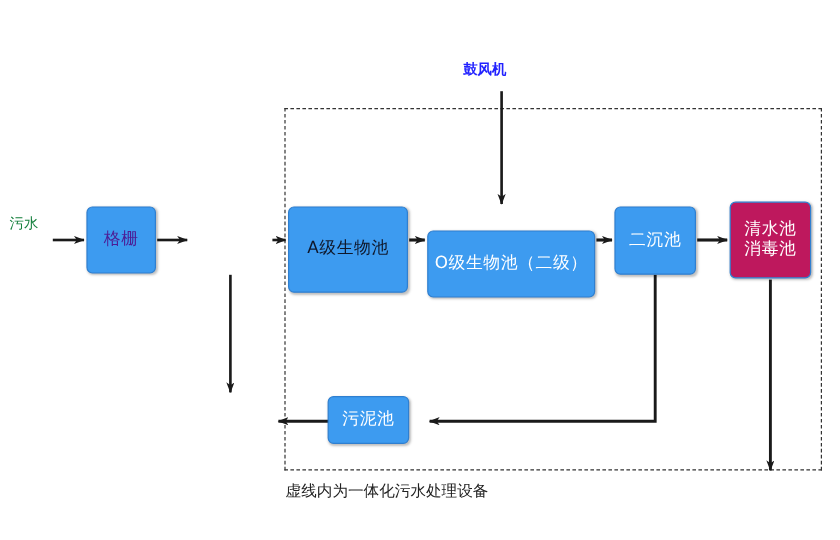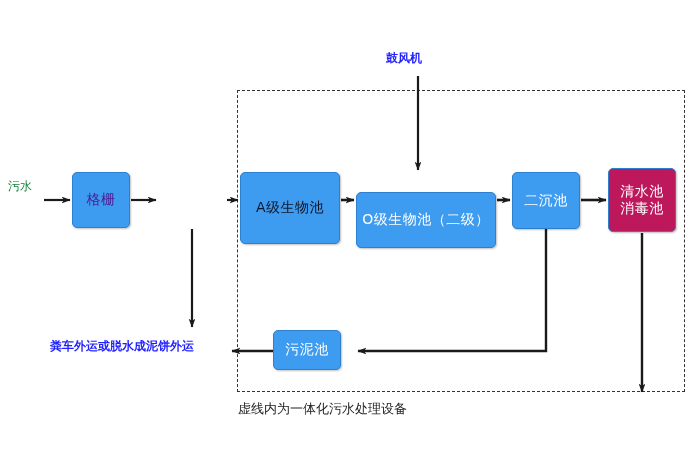--- a/index.html
+++ b/index.html
@@ -103,17 +103,16 @@
   <div class="node" style="left: 72px; top: 172px; width: 58px; height: 56px; background: rgb(61, 155, 240); border-color: rgb(47, 127, 208); color: #4c1d95;">格栅</div>
   <div class="node" style="left: 240px; top: 172px; width: 100px; height: 72px; background: rgb(61, 155, 240); border-color: rgb(47, 127, 208); color: #0f172a;">A级生物池</div>
   <div class="node" style="left: 356px; top: 172px; width: 140px; height: 56px; background: rgb(61, 155, 240); border-color: rgb(47, 127, 208); color: rgb(255, 255, 255); margin-top: 20px;">O级生物池（二级）</div>
   <div class="node" style="left: 512px; top: 172px; width: 68px; height: 57px; background: rgb(61, 155, 240); border-color: rgb(47, 127, 208); color: rgb(255, 255, 255);">二沉池</div>
   <div class="node" style="left: 608px; top: 168px; width: 68px; height: 64px; background: #be185d; border-color: rgb(47, 127, 208); color: rgb(255, 255, 255);">清水池
 消毒池</div>
   <div class="node" style="left: 273px; top: 330px; width: 68px; height: 40px; background: rgb(61, 155, 240); border-color: rgb(47, 127, 208); color: rgb(255, 255, 255);">污泥池</div>
 
   <div class="free-label lbl-black" style="left: 8px; top: 180px;">污水</div>
   <div class="free-label lbl-blue" style="left: 386px; top: 52px;">鼓风机</div>
-  <div class="free-label lbl-blue" style="left: 50px; top: 340px;">粪车外运或脱水成泥饼外运</div>
 
   <div class="caption" id="diagram-caption" style="left: 238px; top: 400px;">虚线内为一体化污水处理设备</div>
 
 </div>
 
 </body></html>

